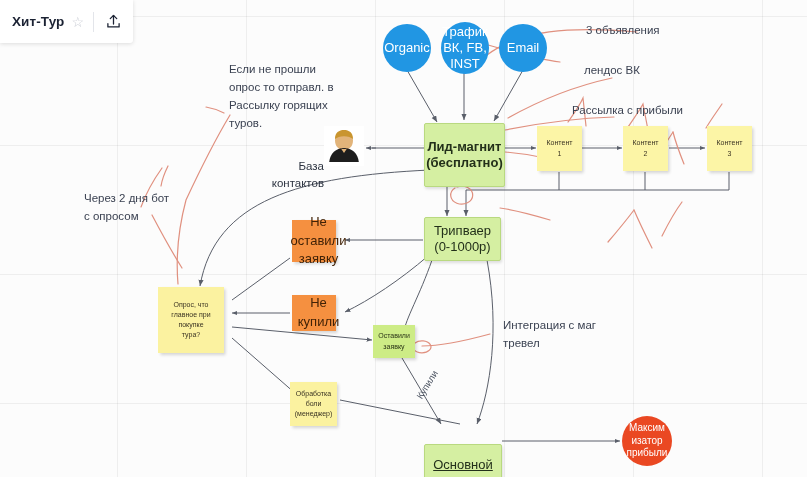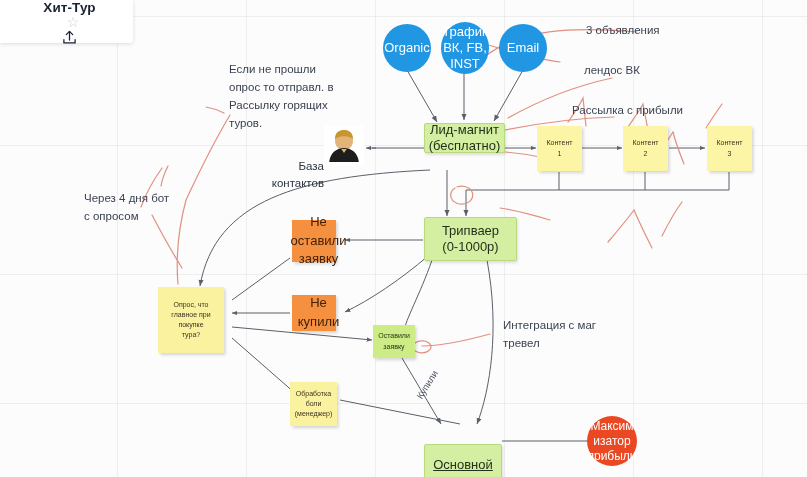--- a/index.html
+++ b/index.html
@@ -22,21 +22,21 @@
     background-size:129px 129px;
     background-position:-12px 16px;
     pointer-events:none;
   }
   
   .toolbar{
     position:absolute;left:0;top:0;width:133px;height:43px;
     background:#ffffff;border-bottom-right-radius:3px;
     box-shadow:0 1px 4px rgba(0,0,0,.13);
     display:flex;align-items:center;padding:0 6px 0 12px;
-    box-sizing:border-box;z-index:40;flex-direction:column;
+    box-sizing:border-box;z-index:40;
   }
   .doc-title{
     font-size:13.5px;font-weight:bold;color:#1b2233;letter-spacing:.1px;
     white-space:nowrap;
   }
   .star-icon{margin-left:7px;color:#c9ccd4;font-size:14px;line-height:1;}
   .tb-sep{width:1px;height:20px;background:#e3e5ea;margin:0 10px 0 9px;}
   .upload-icon{display:flex;align-items:center;justify-content:center;width:20px;height:20px;}
   
   #edges{position:absolute;left:0;top:0;width:807px;height:477px;z-index:5;pointer-events:none;}
@@ -188,41 +188,41 @@
   <div class="node ellipse" style="left:441px;top:22px;width:48px;height:52px;">
     <span style="white-space:pre-line">Трафик
 ВК, FB,
 INST</span>
   </div>
 
   <div class="node ellipse" style="left:499px;top:24px;width:48px;height:48px;">
     <span>Email</span>
   </div>
 
-  <div class="node rect-green" style="left:424px;top:123px;width:81px;height:30px;">
+  <div class="node rect-green" style="left:424px;top:123px;width:81px;height:64px;font-weight:bold;">
     <span style="white-space:pre-line">Лид-магнит
 (бесплатно)</span>
   </div>
 
   <div class="node sticky yellow" style="left:537px;top:126px;width:45px;height:45px;">
     <span style="white-space:pre-line">Контент
 1</span>
   </div>
 
   <div class="node sticky yellow" style="left:623px;top:126px;width:45px;height:45px;">
     <span style="white-space:pre-line">Контент
 2</span>
   </div>
 
   <div class="node sticky yellow" style="left:707px;top:126px;width:45px;height:45px;">
     <span style="white-space:pre-line">Контент
 3</span>
   </div>
 
-  <div class="node rect-green" style="left:424px;top:217px;width:93px;height:44px;">
+  <div class="node rect-green" style="left:424px;top:217px;width:77px;height:44px;">
     <span style="white-space:pre-line">Трипваер
 (0-1000р)</span>
   </div>
 
   <div class="node sticky orange" style="left:292px;top:220px;width:44px;height:42px;">
     <span style="white-space:pre-line">Не
 оставили
 заявку</span>
   </div>
 
@@ -247,21 +247,21 @@
     <span style="white-space:pre-line">Обработка
 боли
 (менеджер)</span>
   </div>
 
   <div class="node rect-green" style="left:424px;top:444px;width:78px;height:59px;text-decoration:underline;">
     <span style="white-space:pre-line">Основной
 продукт</span>
   </div>
 
-  <div class="node ellipse red big" style="left:587px;top:416px;width:50px;height:50px;font-size:12px;">
+  <div class="node ellipse red big" style="left:622px;top:416px;width:50px;height:50px;font-size:10px;">
     <span style="white-space:pre-line">Максим
 изатор
 прибыли</span>
   </div>
 
   <div class="label-caption" style="left:266px;top:135px;width:58px;margin-top:23px;">База
 контактов</div>
   <div class="avatar" style="left:324px;top:126px;">
     <svg width="40" height="40" viewBox="0 0 40 40">
       <rect x="0" y="0" width="40" height="40" fill="#ffffff"></rect>
@@ -272,21 +272,21 @@
     </svg>
   </div>
 
   <div class="edge-label" style="left:414px;top:395px;">Купили</div>
 
   <div class="note" style="left:229px;top:60px;width:160px;">Если не прошли
 опрос то отправл. в
 Рассылку горящих
 туров.</div>
 
-  <div class="note" style="left:84px;top:189px;width:150px;">Через 4 дня бот
+  <div class="note" style="left:84px;top:189px;width:150px;">Через 2 дня бот
 с опросом</div>
 
   <div class="note" style="left:586px;top:21px;">3 объявления</div>
 
   <div class="note" style="left:584px;top:61px;">лендос ВК</div>
 
   <div class="note" style="left:572px;top:101px;">Рассылка с прибыли</div>
 
 
   <div class="note" style="left:503px;top:316px;width:150px;">Интеграция с маг

